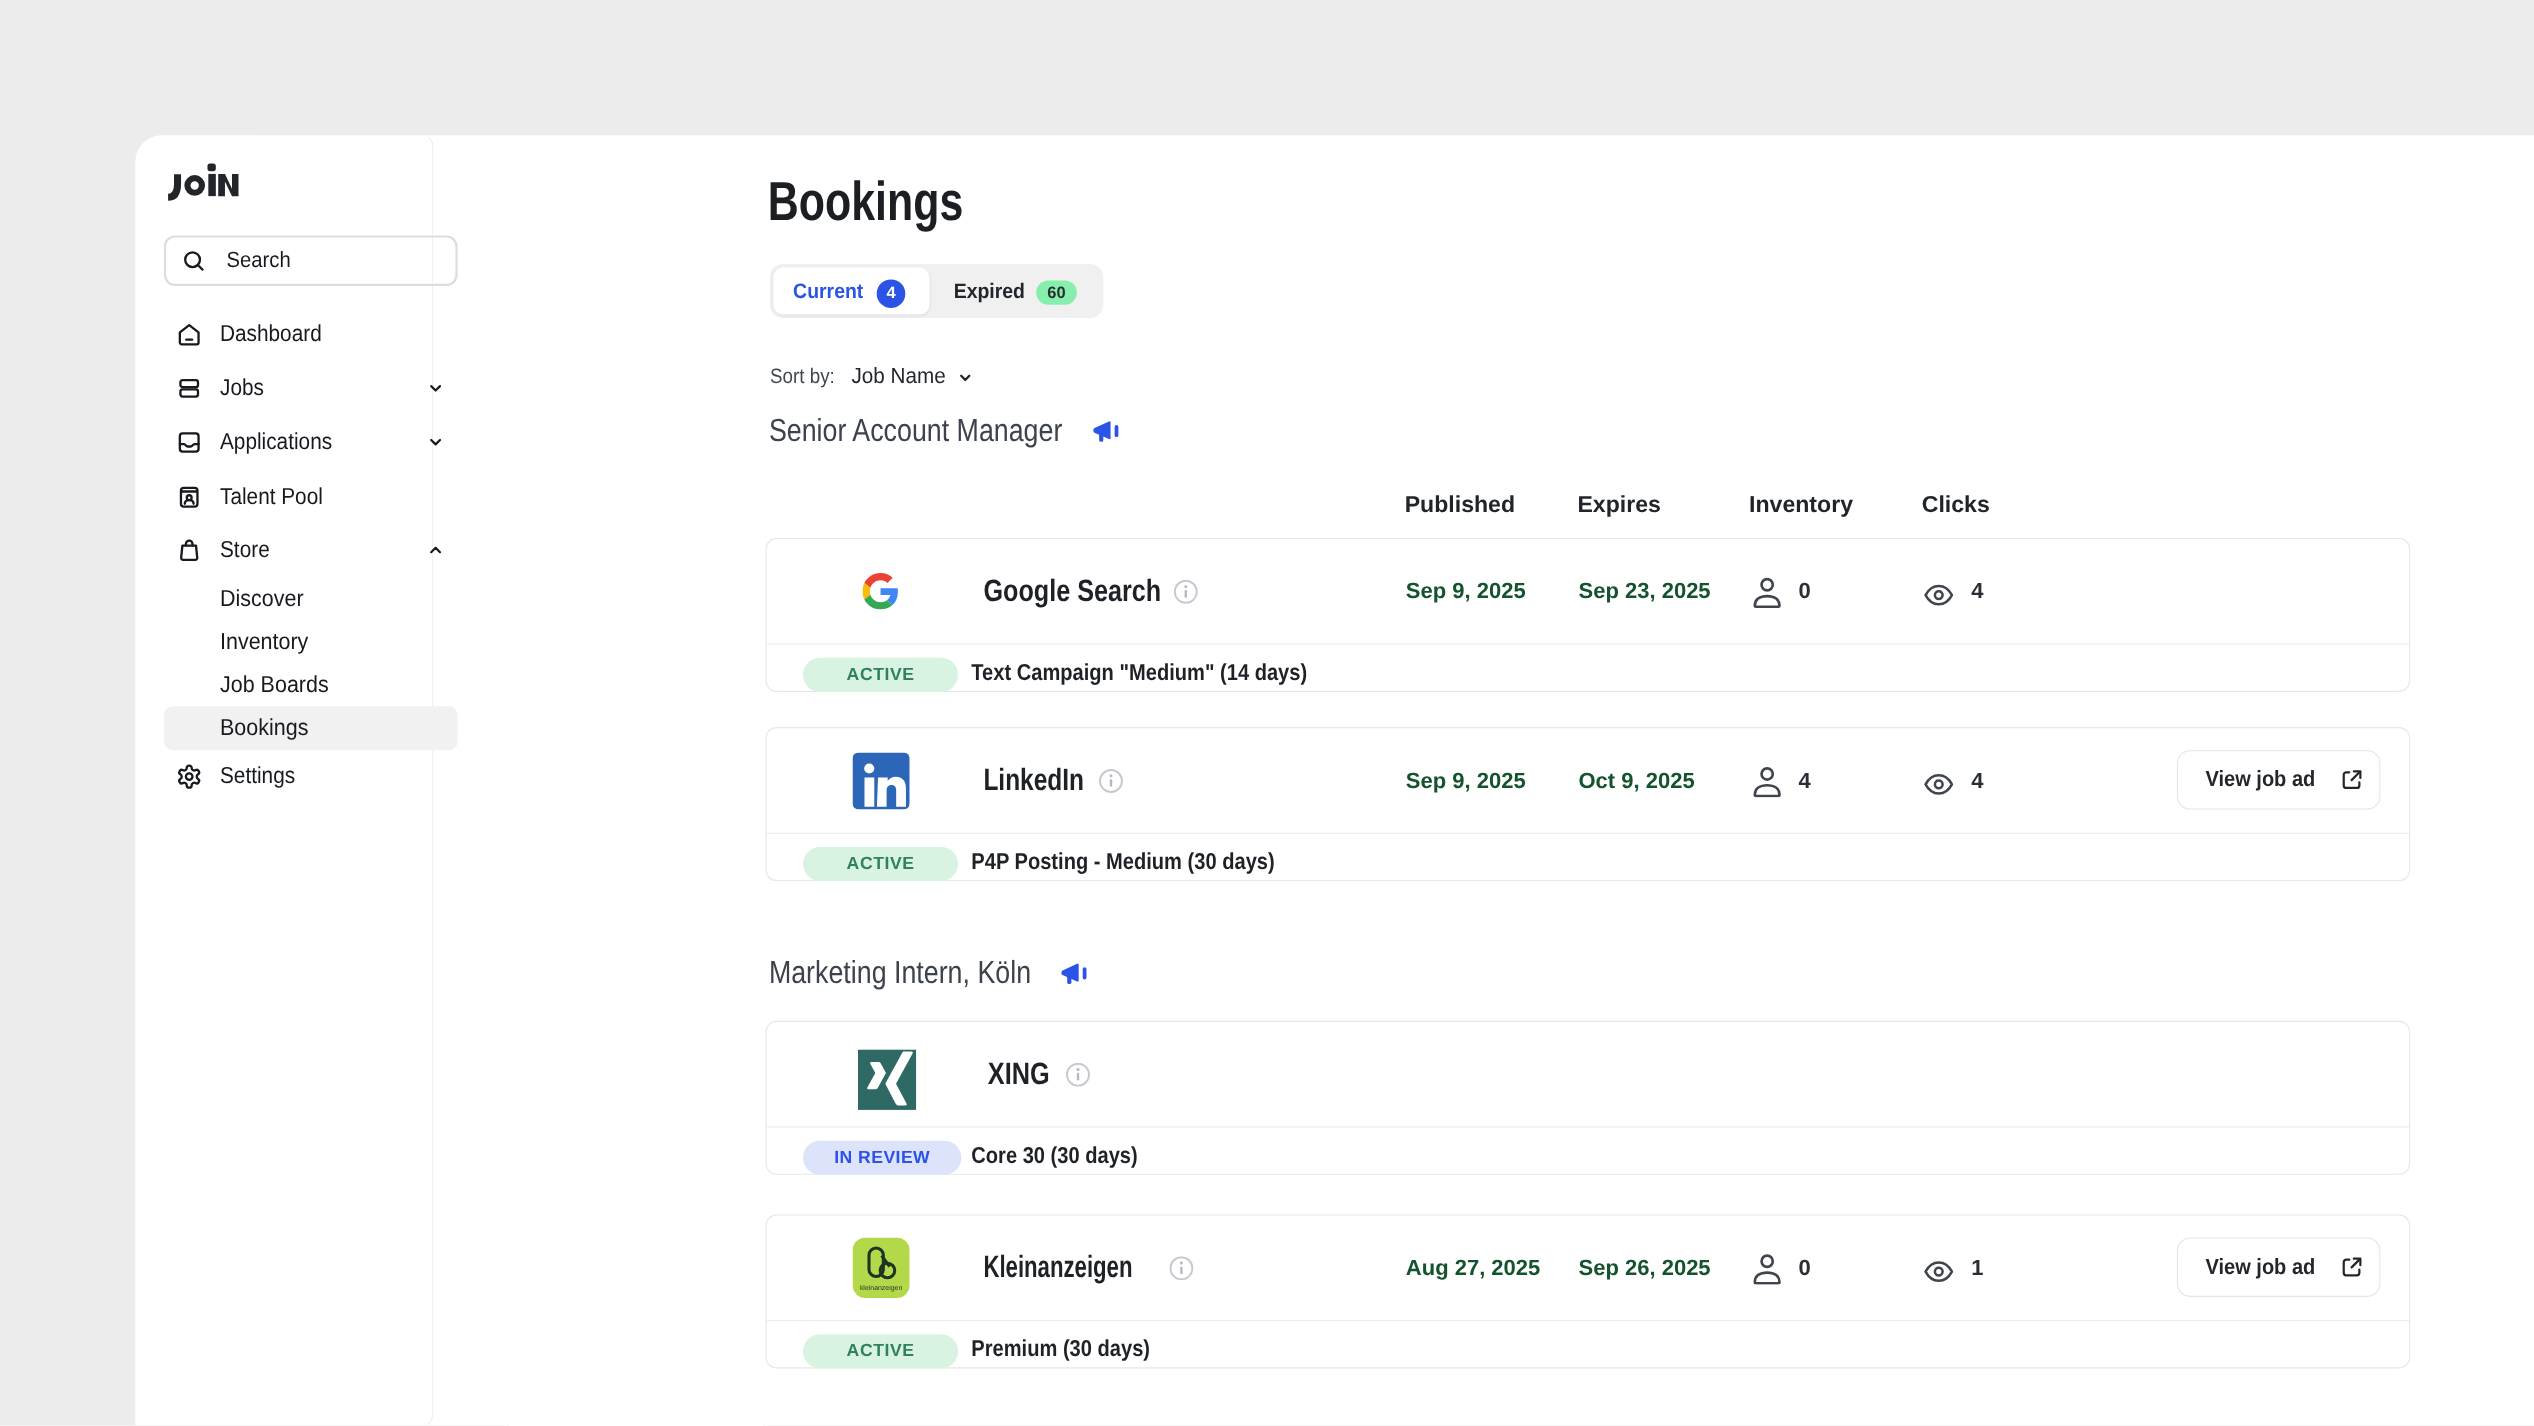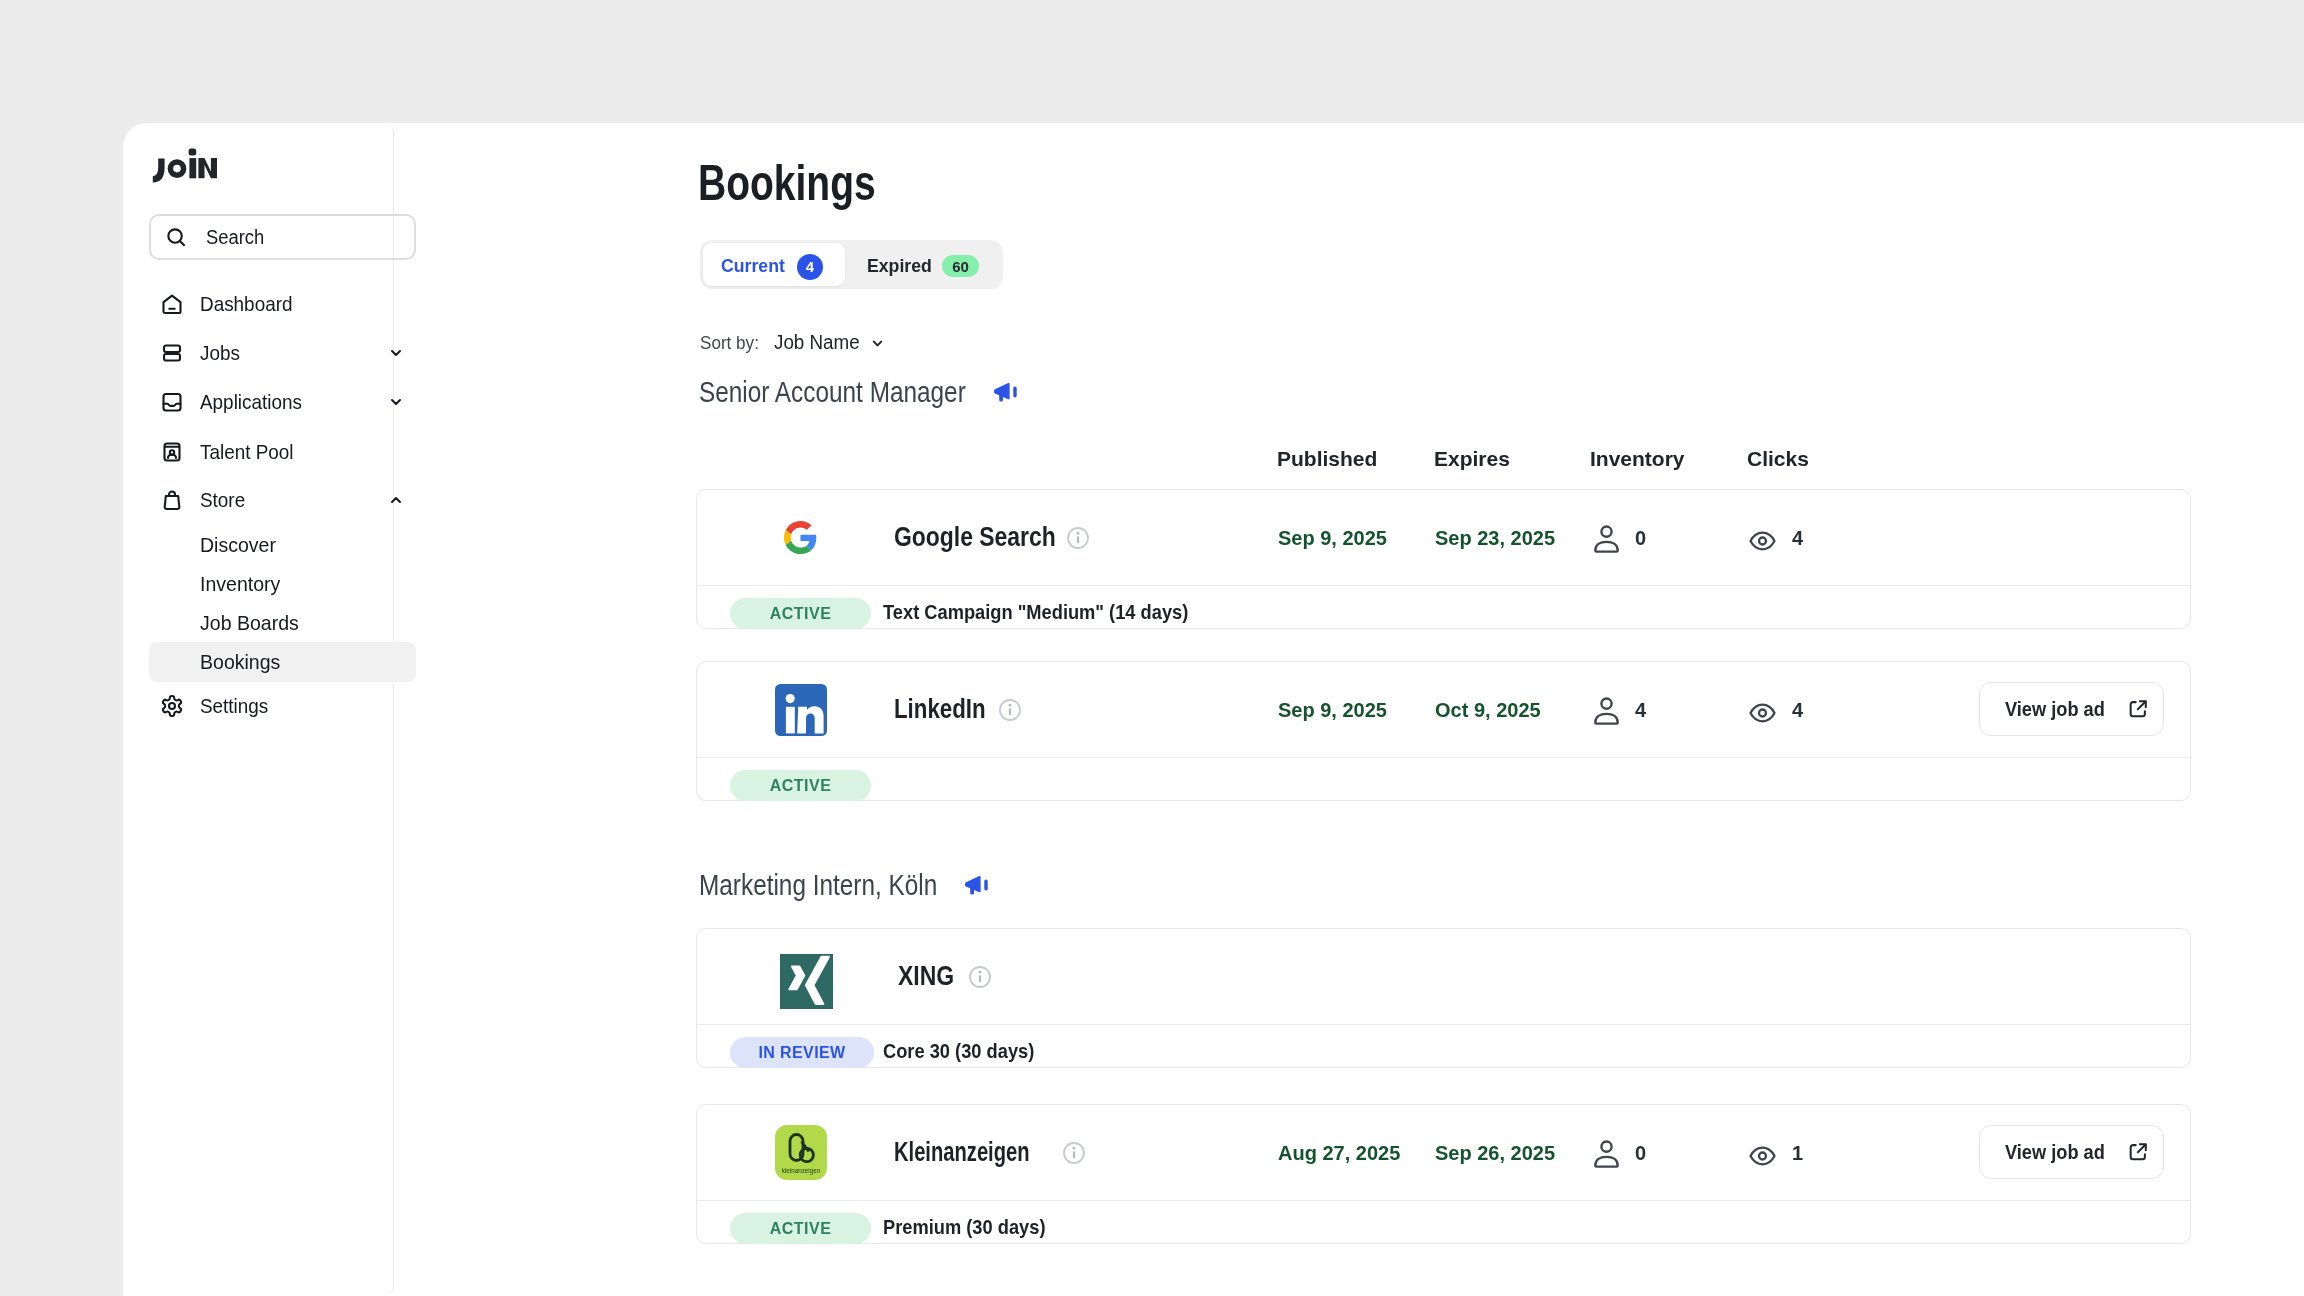--- a/index.html
+++ b/index.html
@@ -182,20 +182,23 @@
  <div class="btn">
           <span class="sx" style="transform:scaleX(.91)">View job ad</span>
           <svg width="22" height="22" viewBox="0 0 24 24" fill="none" stroke="#23262b" stroke-width="2.2" stroke-linecap="round" stroke-linejoin="round">
             <path d="M9.5 4.5 H6.5 A2.5 2.5 0 0 0 4 7 V17.5 A2.5 2.5 0 0 0 6.5 20 H17 A2.5 2.5 0 0 0 19.5 17.5 V14.5"></path>
             <path d="M14 3.5 H20.5 V10"></path>
             <path d="M20 4 L11.8 12.2"></path>
           </svg>
         </div>
  <div class="sep"></div>
  <div class="badge bgreen" style="width:141px">ACTIVE</div>
+ <div class="plan">
+          <span class="sx" style="transform:scaleX(.87)">P4P Posting - Medium (30 days)</span>
+        </div>
 </div>
 
 <div class="abs" style="left:576px;top:748px;font-size:29px;line-height:29px;color:#3d434c"><span class="sx" style="transform:scaleX(.84)">Marketing Intern, Köln</span></div>
 <svg class="abs" style="left:841px;top:750px" width="25" height="24" viewBox="0 0 25 24" fill="#2b53e7">
         <path d="M2 9.2 L15.2 3.1 Q16.6 2.5 16.6 4.1 V18.2 Q16.6 19.8 15.2 19.2 L2 13.4 Q1 12.9 1 11.9 V10.6 Q1 9.7 2 9.2 Z"></path>
         <rect x="6.2" y="13.8" width="3.8" height="7.8" rx="1.7"></rect>
         <rect x="20.3" y="6.4" width="3.4" height="11" rx="1.7"></rect>
       </svg>
 
 <div class="card" style="top:805px">

